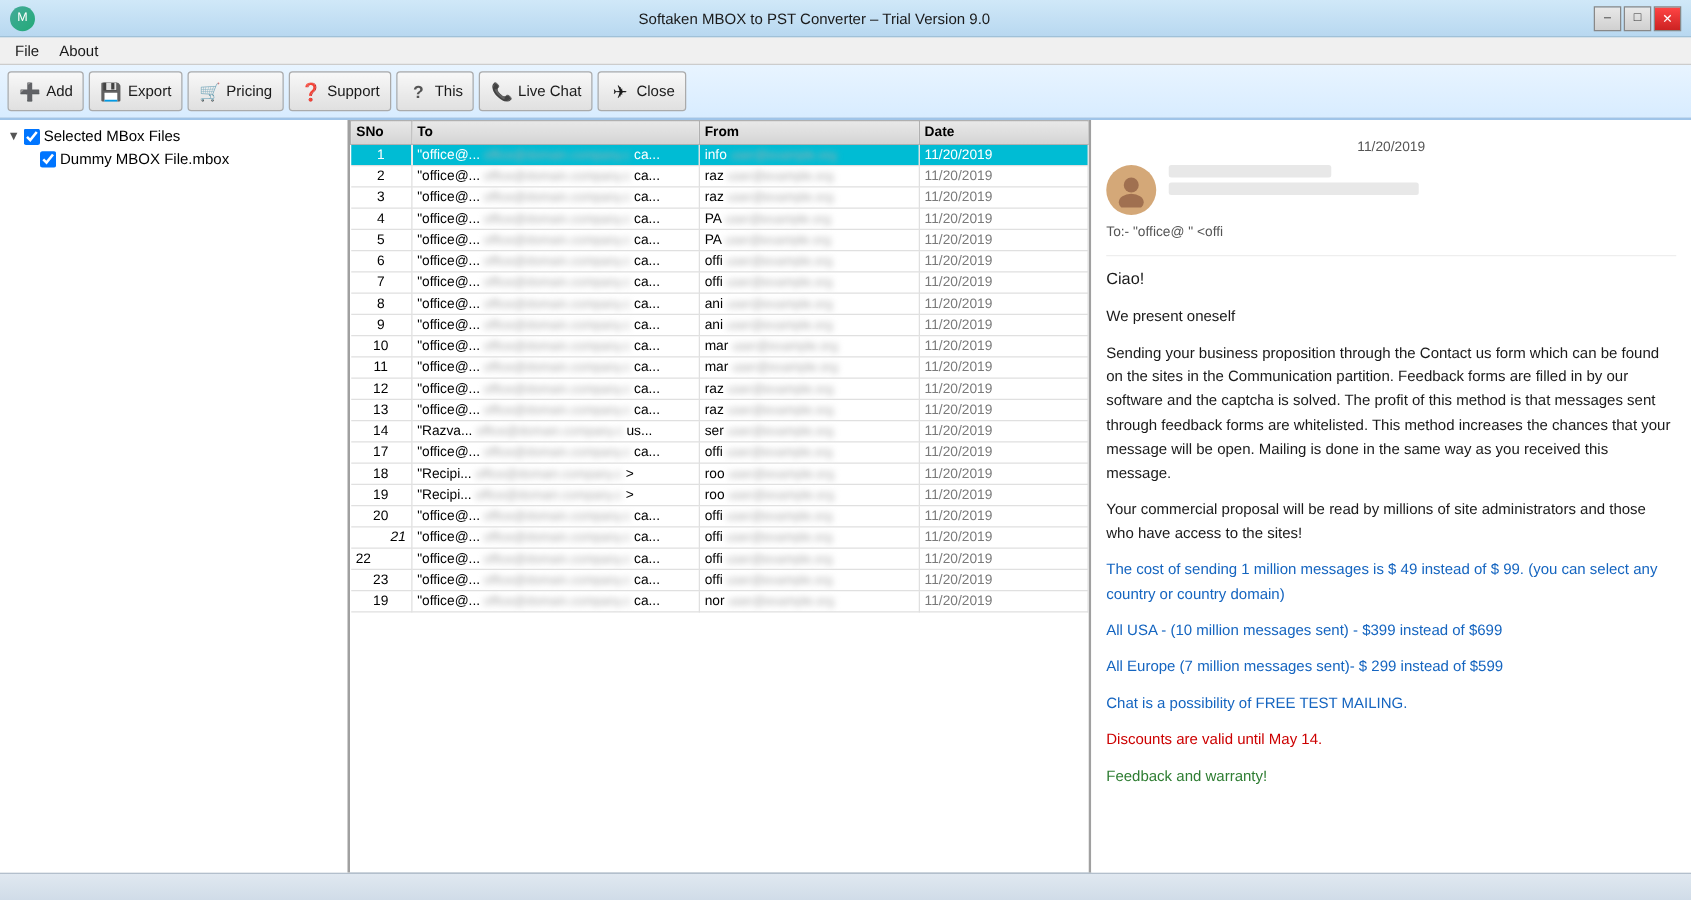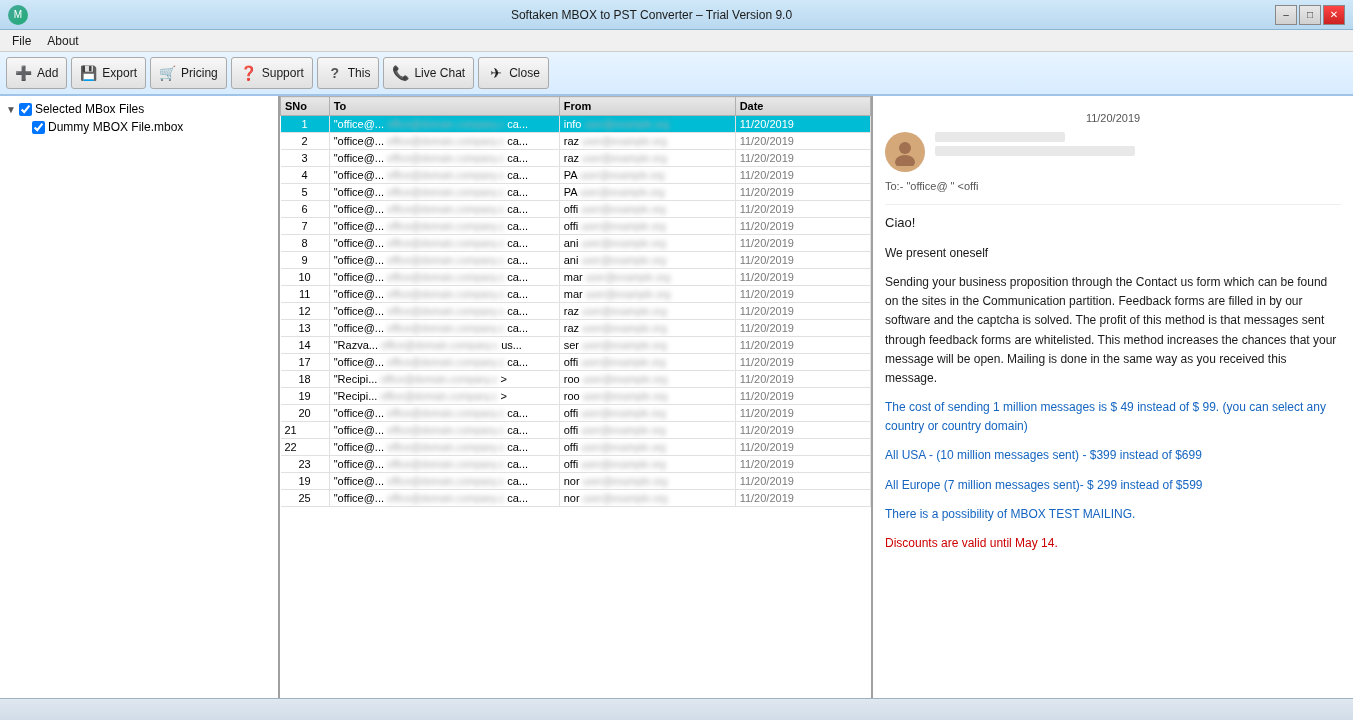--- a/index.html
+++ b/index.html
@@ -420,45 +420,39 @@
     <td>roo <span style="filter:blur(2.5px);color:#aaa;font-size:10px;">user@example.org</span></td>
     <td style="color:#7a7a7a;">11/20/2019</td>
   </tr>
             <tr>
     <td style="text-align:center;">20</td>
     <td>"office@... <span style="filter:blur(2.5px);color:#aaa;font-size:10px;">office@domain.company.c</span> ca...</td>
     <td>offi <span style="filter:blur(2.5px);color:#aaa;font-size:10px;">user@example.org</span></td>
     <td style="color:#7a7a7a;">11/20/2019</td>
   </tr>
             <tr>
-    <td style="text-align:left;">21</td>
+    <td style="text-align:right;font-style:italic;">21</td>
     <td>"office@... <span style="filter:blur(2.5px);color:#aaa;font-size:10px;">office@domain.company.c</span> ca...</td>
     <td>offi <span style="filter:blur(2.5px);color:#aaa;font-size:10px;">user@example.org</span></td>
     <td style="color:#7a7a7a;">11/20/2019</td>
   </tr>
             <tr>
     <td style="text-align:left;">22</td>
     <td>"office@... <span style="filter:blur(2.5px);color:#aaa;font-size:10px;">office@domain.company.c</span> ca...</td>
     <td>offi <span style="filter:blur(2.5px);color:#aaa;font-size:10px;">user@example.org</span></td>
     <td style="color:#7a7a7a;">11/20/2019</td>
   </tr>
             <tr>
     <td style="text-align:center;">23</td>
     <td>"office@... <span style="filter:blur(2.5px);color:#aaa;font-size:10px;">office@domain.company.c</span> ca...</td>
     <td>offi <span style="filter:blur(2.5px);color:#aaa;font-size:10px;">user@example.org</span></td>
     <td style="color:#7a7a7a;">11/20/2019</td>
   </tr>
             <tr>
     <td style="text-align:center;">19</td>
-    <td>"office@... <span style="filter:blur(2.5px);color:#aaa;font-size:10px;">office@domain.company.c</span> ca...</td>
-    <td>nor <span style="filter:blur(2.5px);color:#aaa;font-size:10px;">user@example.org</span></td>
-    <td style="color:#7a7a7a;">11/20/2019</td>
-  </tr>
-            <tr>
-    <td style="text-align:center;">25</td>
     <td>"office@... <span style="filter:blur(2.5px);color:#aaa;font-size:10px;">office@domain.company.c</span> ca...</td>
     <td>nor <span style="filter:blur(2.5px);color:#aaa;font-size:10px;">user@example.org</span></td>
     <td style="color:#7a7a7a;">11/20/2019</td>
   </tr>
           </tbody>
       </table>
     </div>
   </div>
 
   <div class="right-panel">
@@ -478,25 +472,27 @@
       </div>
       <div class="email-to">
         <span>To:- "office@             "  &lt;offi</span>
       </div>
     </div>
 
     <div class="email-body">
       <p class="greeting">Ciao!</p>
       <p>We present oneself</p>
       <p>Sending your business proposition through the Contact us form which can be found on the sites in the Communication partition. Feedback forms are filled in by our software and the captcha is solved. The profit of this method is that messages sent through feedback forms are whitelisted. This method increases the chances that your message will be open. Mailing is done in the same way as you received this message.</p>
+      <p>Your  commercial proposal will be read by millions of site administrators and those who have access to the sites!</p>
       <p class="blue-link">The cost of sending 1 million messages is $ 49 instead of $ 99. (you can select any country or country domain)</p>
       <p class="blue-link">All USA - (10 million messages sent) - $399 instead of $699</p>
       <p class="blue-link">All Europe (7 million messages sent)- $ 299 instead of $599</p>
-      <p class="blue-link">There is a possibility of MBOX TEST MAILING.</p>
+      <p class="blue-link">Chat is a possibility of FREE TEST MAILING.</p>
       <p class="red-text">Discounts are valid until May 14.</p>
+      <p class="green-text">Feedback and warranty!</p>
     </div>
   </div>
 
 </div>
 
 <div class="status-bar">
   <span></span>
 </div>
 
 </body></html>

